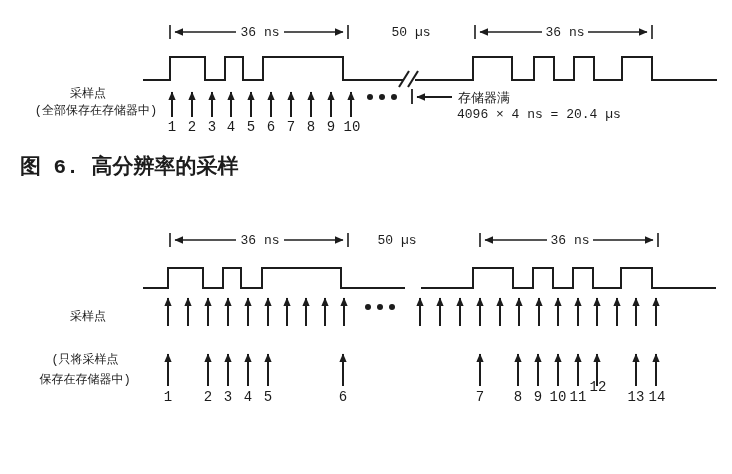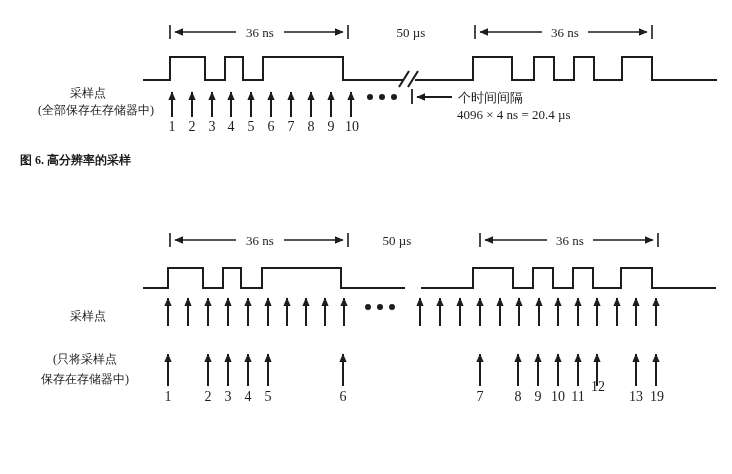--- a/index.html
+++ b/index.html
@@ -1,26 +1,26 @@
 <!DOCTYPE html>
 <html><head>
 <meta charset="utf-8">
 <style>
   html,body{margin:0;padding:0;background:#ffffff;}
   .page{
     position:relative;width:732px;height:474px;background:#ffffff;
-    font-family:Liberation Serif, serif;color:#1c1c1c;overflow:hidden;
+    font-family:Liberation Mono, monospace;color:#1c1c1c;overflow:hidden;
   }
   .page svg{position:absolute;left:0;top:0;}
   .lbl{position:absolute;white-space:nowrap;color:#1c1c1c;}
   .c{transform:translateX(-50%);} 
   .dimtxt{font-size:13px;}
   .cjk{font-size:12px;}
   .num{position:absolute;transform:translateX(-50%);font-size:14px;}
-  .caption{font-size:12px;font-weight:bold;}
+  .caption{font-size:21px;font-weight:bold;}
   .small{font-size:13px;}
 </style>
 </head>
 <body>
 
 <div class="page">
 
   <svg width="732" height="474" viewBox="0 0 732 474">
     <defs>
       <marker id="ah" viewBox="0 0 8 8" refX="7.5" refY="4" markerWidth="9" markerHeight="9" orient="auto" markerUnits="userSpaceOnUse">
@@ -149,21 +149,21 @@
     </g>
   </svg>
 
   <span class="lbl c dimtxt" style="left:260px;top:25px;">36 ns</span>
   <span class="lbl c dimtxt" style="left:411px;top:25px;">50 µs</span>
   <span class="lbl c dimtxt" style="left:565px;top:25px;">36 ns</span>
 
   <span class="lbl c cjk" style="left:88px;top:85px;">采样点</span>
   <span class="lbl c cjk" style="left:96px;top:102px;">(全部保存在存储器中)</span>
 
-  <span class="lbl small" style="left:458px;top:89px;">个时间间隔</span>
+  <span class="lbl small" style="left:458px;top:89px;">存储器满</span>
   <span class="lbl small" style="left:457px;top:107px;">4096 × 4 ns = 20.4 µs</span>
 
   <span class="num" style="left:172px;top:119px;">1</span>
   <span class="num" style="left:192px;top:119px;">2</span>
   <span class="num" style="left:212px;top:119px;">3</span>
   <span class="num" style="left:231px;top:119px;">4</span>
   <span class="num" style="left:251px;top:119px;">5</span>
   <span class="num" style="left:271px;top:119px;">6</span>
   <span class="num" style="left:291px;top:119px;">7</span>
   <span class="num" style="left:311px;top:119px;">8</span>
@@ -186,17 +186,17 @@
   <span class="num" style="left:248px;top:389px;">4</span>
   <span class="num" style="left:268px;top:389px;">5</span>
   <span class="num" style="left:343px;top:389px;">6</span>
   <span class="num" style="left:480px;top:389px;">7</span>
   <span class="num" style="left:518px;top:389px;">8</span>
   <span class="num" style="left:538px;top:389px;">9</span>
   <span class="num" style="left:558px;top:389px;">10</span>
   <span class="num" style="left:578px;top:389px;">11</span>
   <span class="num" style="left:598px;top:379px;">12</span>
   <span class="num" style="left:636px;top:389px;">13</span>
-  <span class="num" style="left:657px;top:389px;">19</span>
+  <span class="num" style="left:657px;top:389px;">14</span>
 
 
 
 </div>
 
 </body></html>

